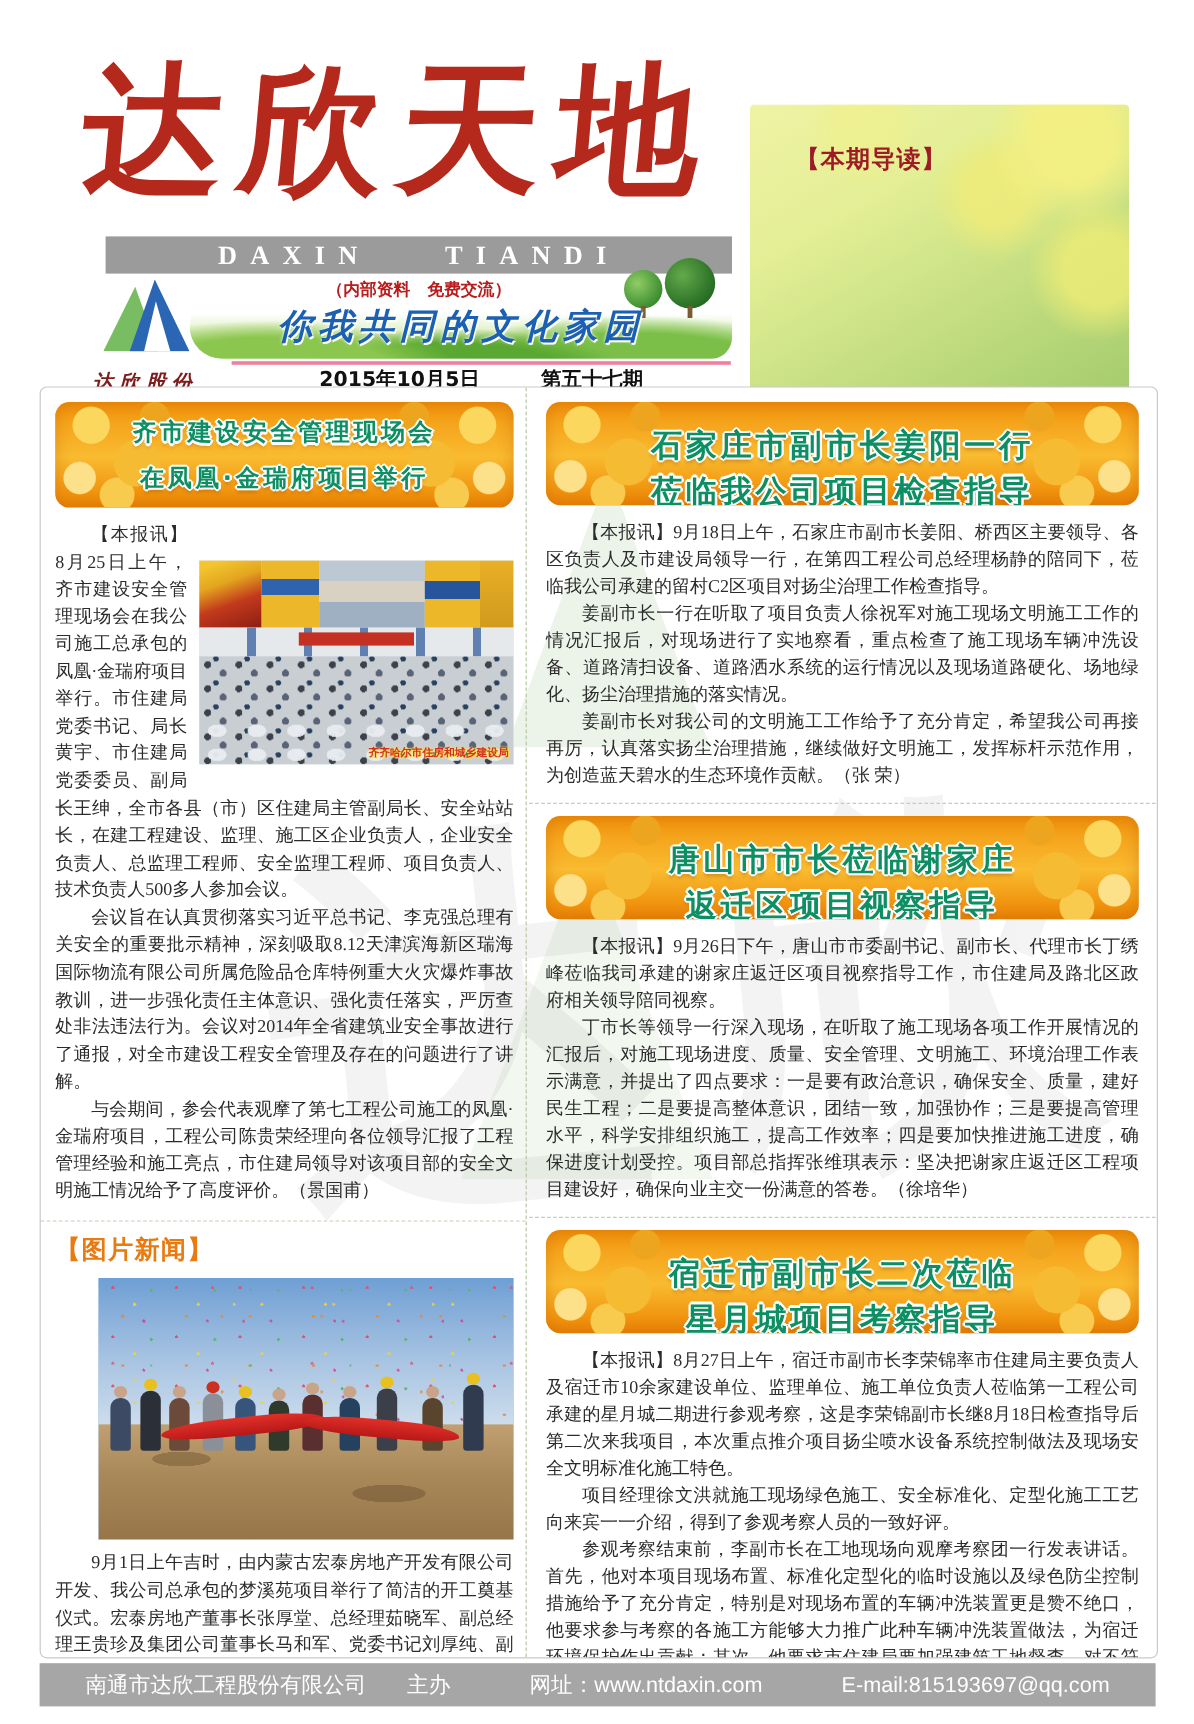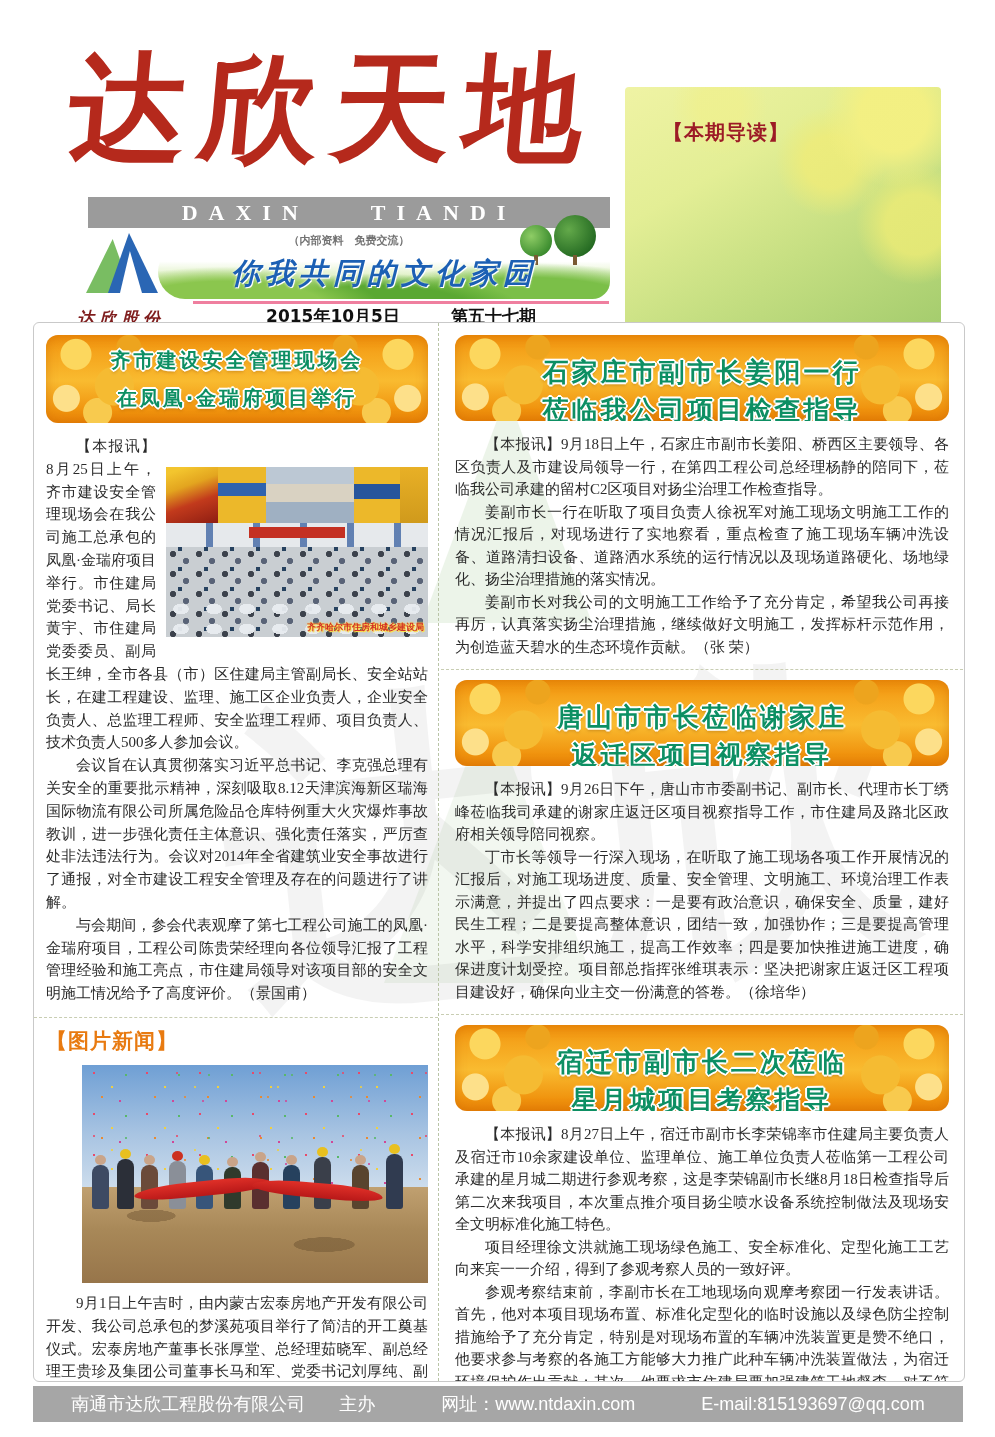--- a/index.html
+++ b/index.html
@@ -14,21 +14,21 @@
     letter-spacing:14px;text-align:center;transform:skewX(-5deg);
     font-family:"DejaVu Serif",serif;white-space:nowrap;
   }
   .daxin-bar{
     position:absolute;left:88px;top:197px;width:522px;height:31px;background:#9b9b9b;
     color:#ffffff;font-family:"Liberation Serif",serif;font-weight:bold;
     font-size:22px;line-height:31px;letter-spacing:11px;word-spacing:46px;text-align:center;
   }
   .internal-note{
     position:absolute;left:88px;top:233px;width:522px;text-align:center;
-    font-family:"DejaVu Sans",sans-serif;font-weight:bold;font-size:11px;color:#737373;
+    font-family:"DejaVu Sans",sans-serif;font-weight:bold;font-size:14px;color:#b91c1c;
   }
   
   .logo{position:absolute;left:80px;top:233px;width:82px;height:60px;}
   .logo .t-green{position:absolute;left:6px;top:6px;width:46px;height:54px;background:#79bd62;
     clip-path:polygon(58% 0,100% 100%,0 100%);}
   .logo .t-blue{position:absolute;left:28px;top:0;width:50px;height:60px;background:#2a66b4;
     clip-path:polygon(42% 0,100% 100%,0 100%);}
   .logo .t-white{position:absolute;left:40px;top:18px;width:22px;height:42px;background:#ffffff;
     clip-path:polygon(45% 0,100% 100%,0 100%);}
   .logo-caption{

